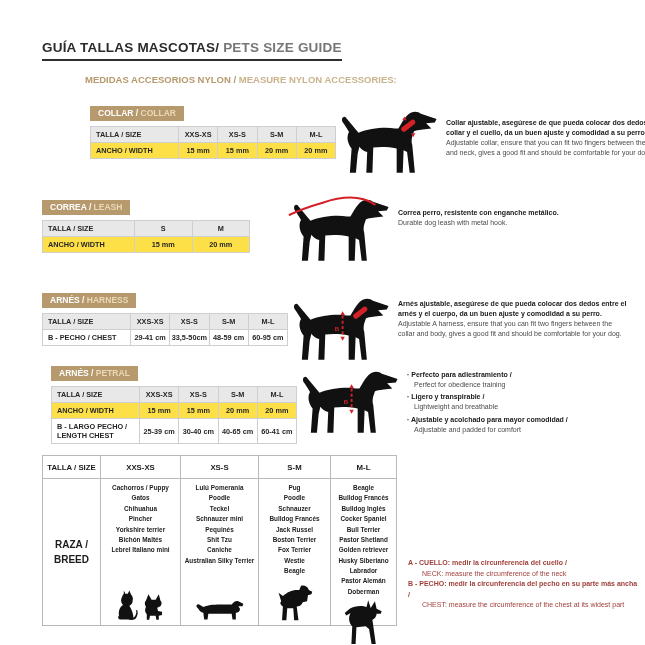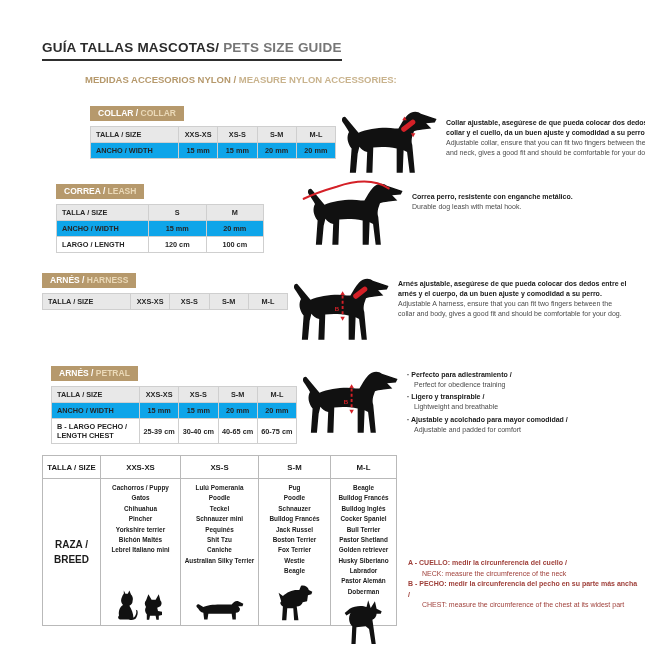--- a/index.html
+++ b/index.html
@@ -20,21 +20,21 @@
   .badge{display:inline-block;background:#b6996c;padding:2px 8px 3px 8px;font-size:8.5px;font-weight:bold;}
   .badge .es{color:#fff;}
   .badge .en{color:#ead9b8;}
 
   table.sizes{border-collapse:collapse;font-size:7.3px;font-weight:bold;color:#262626;
               table-layout:fixed;margin-top:5px;}
   .w246{width:246px;} .w208{width:208px;}
   .sizes td{border:1px solid #cfcfcf;text-align:center;padding:3px 1px;line-height:1.25;}
   .sizes td.lab{text-align:left;padding-left:5px;}
   .sizes tr.r1 td{background:#e8e8e8;}
-  .sizes tr.r2 td{background:#0ea5e9;}
+  .sizes tr.r2 td{background:#fde047;}
   .sizes tr.r3 td{background:#fff;}
 
   .dogbox{position:absolute;left:246px;top:4px;width:106px;}
   .desc{position:absolute;left:356px;width:230px;font-size:7px;line-height:1.45;color:#4a4a4a;}
   .desc .es{font-weight:bold;color:#191919;display:block;}
   .desc .en{display:block;}
 
   .bullets .es{font-weight:bold;color:#191919;display:block;}
   .bullets .en{display:block;margin-left:7px;margin-bottom:2px;}
 
@@ -105,79 +105,81 @@
         <path fill="#d42027" d="M89,33 l2.6,-4.5 h-5.2 z"></path>
         <text x="86" y="18" font-size="7" font-weight="bold" fill="#d42027">A</text>
       </svg>
     </div>
     <div class="desc" style="top:16px;">
       <span class="es">Collar ajustable, asegúrese de que pueda colocar dos dedos entre el collar y el cuello, da un buen ajuste y comodidad a su perro.</span>
       <span class="en">Adjustable collar, ensure that you can fit two fingers between the collar and neck, gives a good fit and should be comfortable for your dog.</span>
     </div>
   </div>
 
-  <div class="section" style="top:180px;height:82px;margin-left:14px;">
+  <div class="section" style="top:196px;height:82px;">
     <div class="badge">
       <span class="es">CORREA / </span><span class="en">LEASH</span>
     </div>
     <table class="sizes w208">
       <colgroup>
           <col style="width:92px">
           <col>
           <col>
         </colgroup>
       <tbody>
           <tr class="r1">
         <td class="lab">TALLA / SIZE</td>
         <td>S</td>
         <td>M</td>
       </tr>
       <tr class="r2">
         <td class="lab">ANCHO / WIDTH</td>
         <td>15 mm</td>
         <td>20 mm</td>
-      </tr>
-      <tr class="r3">
-        <td class="lab">LARGO / LENGTH</td>
-        <td>120 cm</td>
-        <td>100 cm</td>
       </tr>
     </tbody>
       </table>
     <div class="dogbox" style="top:0;">
       <svg width="104" height="74" viewBox="0 0 120 84">
         <path fill="#111" d="M8,16 C5,12 9,7 12,11 L26,28 C38,23 56,21 68,23 L72,23 C75,18 78,12 82,8 C86,3 94,2 98,6 L116,12 L114,16 L104,17 L110,23 L100,24 C95,25 92,25 90,26 L88,32 C87,36 87,39 88,42 L91,74 L85,74 L82,50 L78,48 L77,74 L70,74 L70,46 C60,44 50,44 43,45 L42,74 L35,74 L36,50 C32,49 29,47 27,44 L25,52 L23,74 L16,74 L18,46 C13,40 12,32 15,27 C13,23 10,19 8,16 Z"></path>
         <path d="M100,9 C82,-3 58,1 40,7 C26,11 12,16 2,21" fill="none" stroke="#d42027" stroke-width="2.4" stroke-linecap="round"></path>
       </svg>
     </div>
     <div class="desc" style="top:12px;">
       <span class="es">Correa perro, resistente con enganche metálico.</span>
       <span class="en">Durable dog leash with metal hook.</span>
     </div>
   </div>
 
-  <div class="section" style="top:269px;height:82px;">
+  <div class="section" style="top:289px;height:82px;">
     <div class="badge">
       <span class="es">ARNÉS / </span><span class="en">HARNESS</span>
     </div>
     <table class="sizes w246">
       <colgroup>
           <col style="width:88px">
           <col>
           <col>
           <col>
           <col>
         </colgroup>
       <tbody>
           <tr class="r1">
         <td class="lab">TALLA / SIZE</td>
         <td>XXS-XS</td>
         <td>XS-S</td>
         <td>S-M</td>
         <td>M-L</td>
+      </tr>
+      <tr class="r3">
+        <td class="lab">B - PECHO / CHEST</td>
+        <td>29-41 cm</td>
+        <td>33,5-50cm</td>
+        <td>48-59 cm</td>
+        <td>60-95 cm</td>
       </tr>
     </tbody>
       </table>
     <div class="dogbox">
       <svg width="104" height="78" viewBox="0 0 120 84">
         <path fill="#111" d="M8,16 C5,12 9,7 12,11 L26,28 C38,23 56,21 68,23 L72,23 C75,18 78,12 82,8 C86,3 94,2 98,6 L116,12 L114,16 L104,17 L110,23 L100,24 C95,25 92,25 90,26 L88,32 C87,36 87,39 88,42 L91,74 L85,74 L82,50 L78,48 L77,74 L70,74 L70,46 C60,44 50,44 43,45 L42,74 L35,74 L36,50 C32,49 29,47 27,44 L25,52 L23,74 L16,74 L18,46 C13,40 12,32 15,27 C13,23 10,19 8,16 Z"></path>
         <rect x="74" y="17" width="19" height="6" rx="3" fill="#d42027" transform="rotate(-38 83 20)"></rect>
         <text x="86" y="18" font-size="7" font-weight="bold" fill="#d42027">A</text>
         <line x1="63" y1="23" x2="63" y2="47" stroke="#d42027" stroke-width="2.2" stroke-dasharray="3.5 2.5"></line>
         <path fill="#d42027" d="M63,18 l2.6,4.5 h-5.2 z"></path>
@@ -216,21 +218,21 @@
         <td>15 mm</td>
         <td>15 mm</td>
         <td>20 mm</td>
         <td>20 mm</td>
       </tr>
       <tr class="r3">
         <td class="lab">B - LARGO PECHO / LENGTH CHEST</td>
         <td>25-39 cm</td>
         <td>30-40 cm</td>
         <td>40-65 cm</td>
-        <td>60-75 cm</td>
+        <td>60-41 cm</td>
       </tr>
     </tbody>
       </table>
     <div class="dogbox">
       <svg width="104" height="78" viewBox="0 0 120 84">
         <path fill="#111" d="M8,16 C5,12 9,7 12,11 L26,28 C38,23 56,21 68,23 L72,23 C75,18 78,12 82,8 C86,3 94,2 98,6 L116,12 L114,16 L104,17 L110,23 L100,24 C95,25 92,25 90,26 L88,32 C87,36 87,39 88,42 L91,74 L85,74 L82,50 L78,48 L77,74 L70,74 L70,46 C60,44 50,44 43,45 L42,74 L35,74 L36,50 C32,49 29,47 27,44 L25,52 L23,74 L16,74 L18,46 C13,40 12,32 15,27 C13,23 10,19 8,16 Z"></path>
         <line x1="63" y1="23" x2="63" y2="47" stroke="#d42027" stroke-width="2.2" stroke-dasharray="3.5 2.5"></line>
         <path fill="#d42027" d="M63,18 l2.6,4.5 h-5.2 z"></path>
         <path fill="#d42027" d="M63,52 l2.6,-4.5 h-5.2 z"></path>
         <text x="54" y="41" font-size="7" font-weight="bold" fill="#d42027">B</text>

